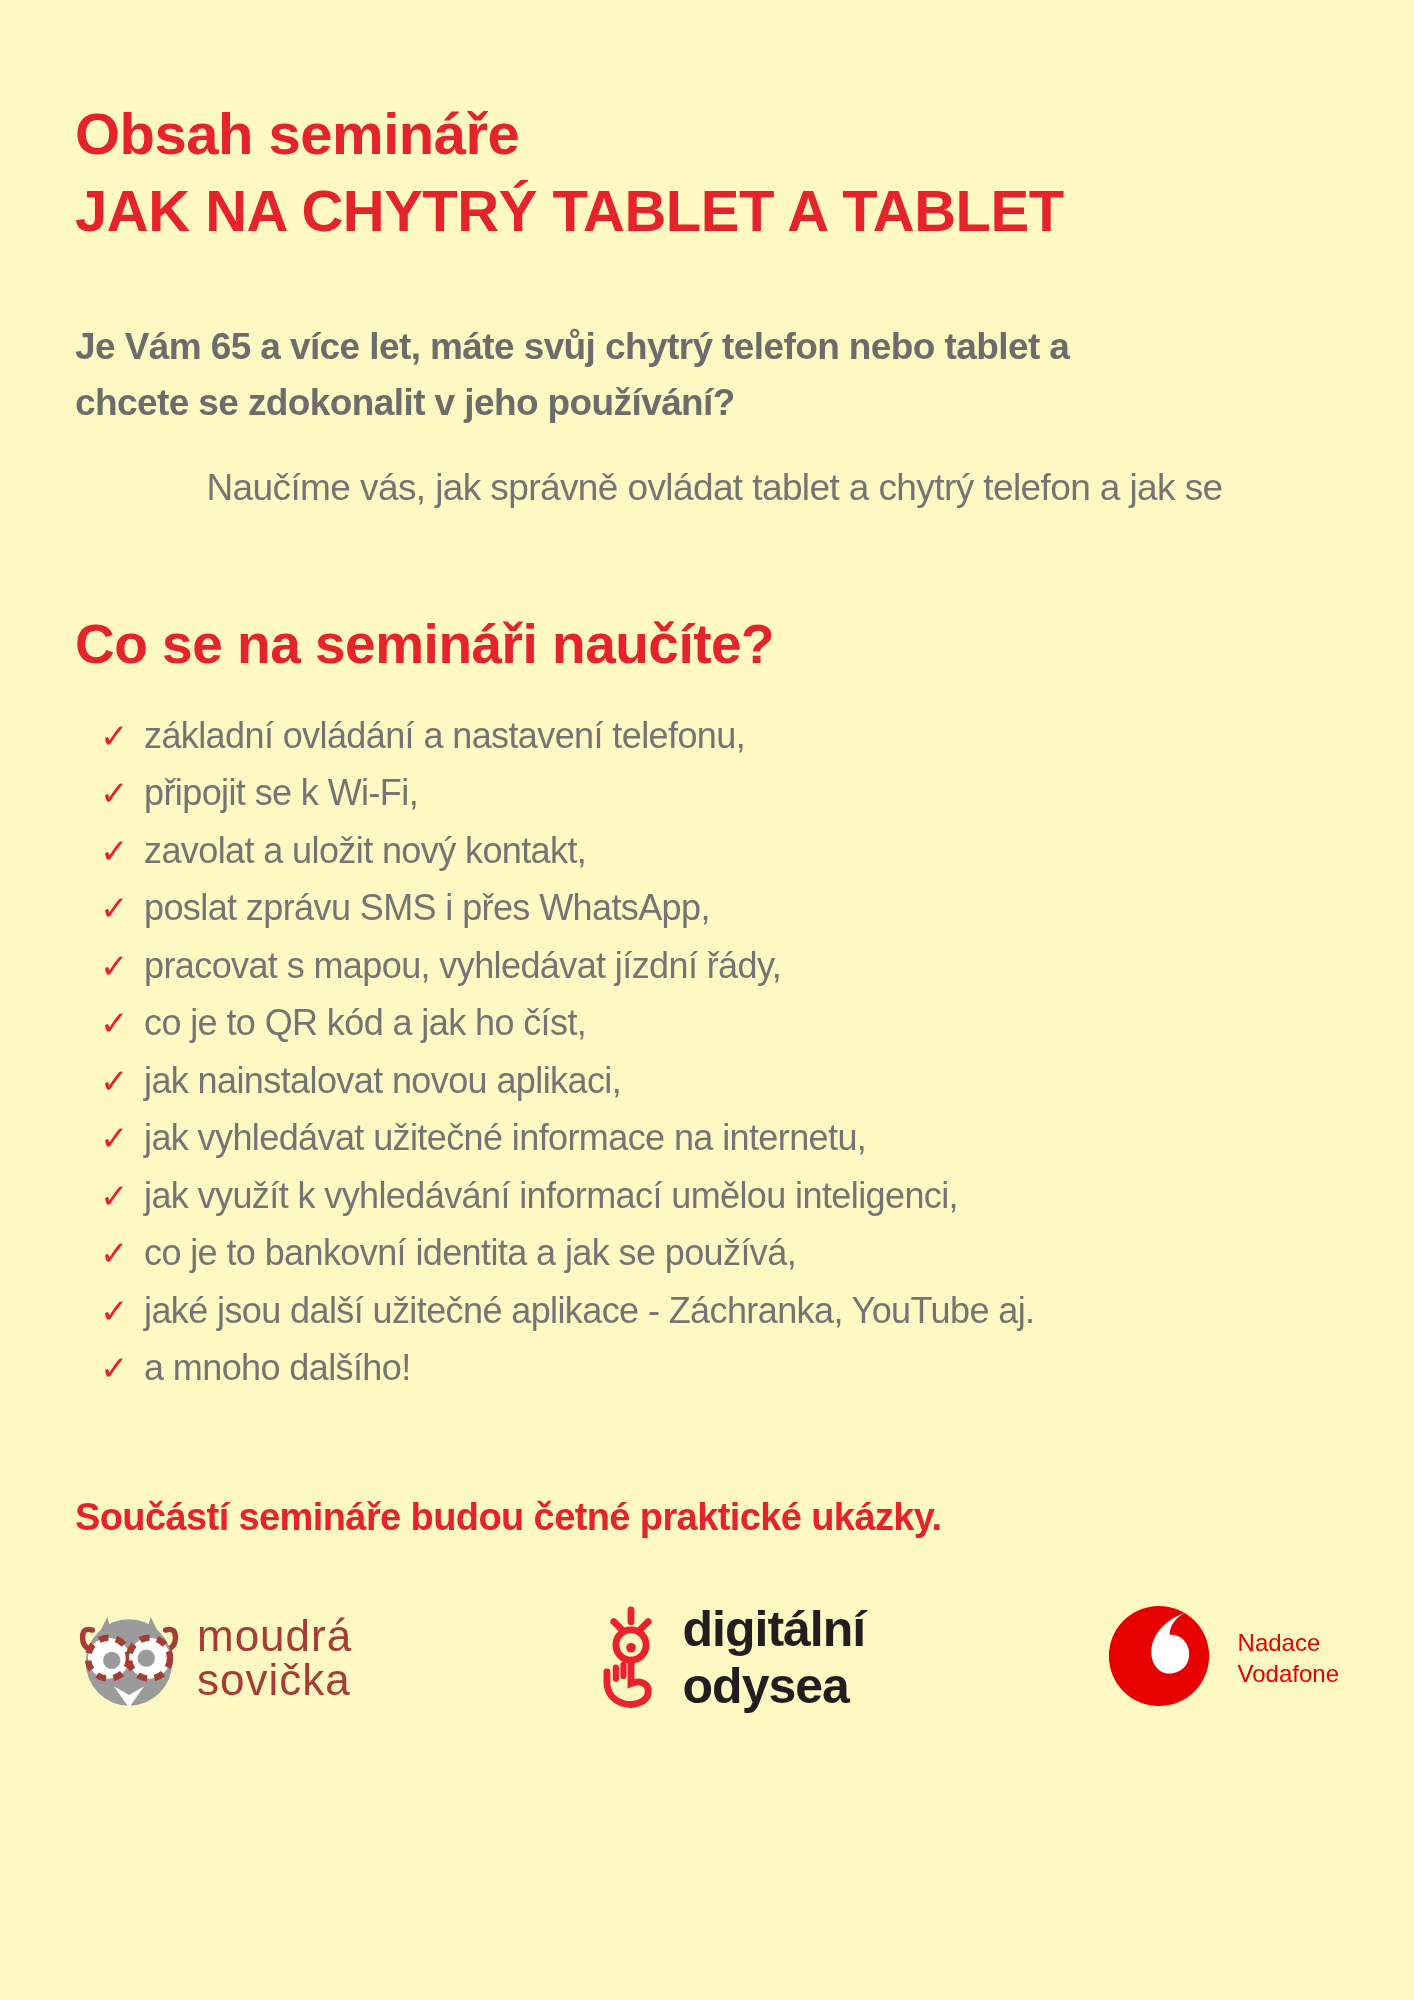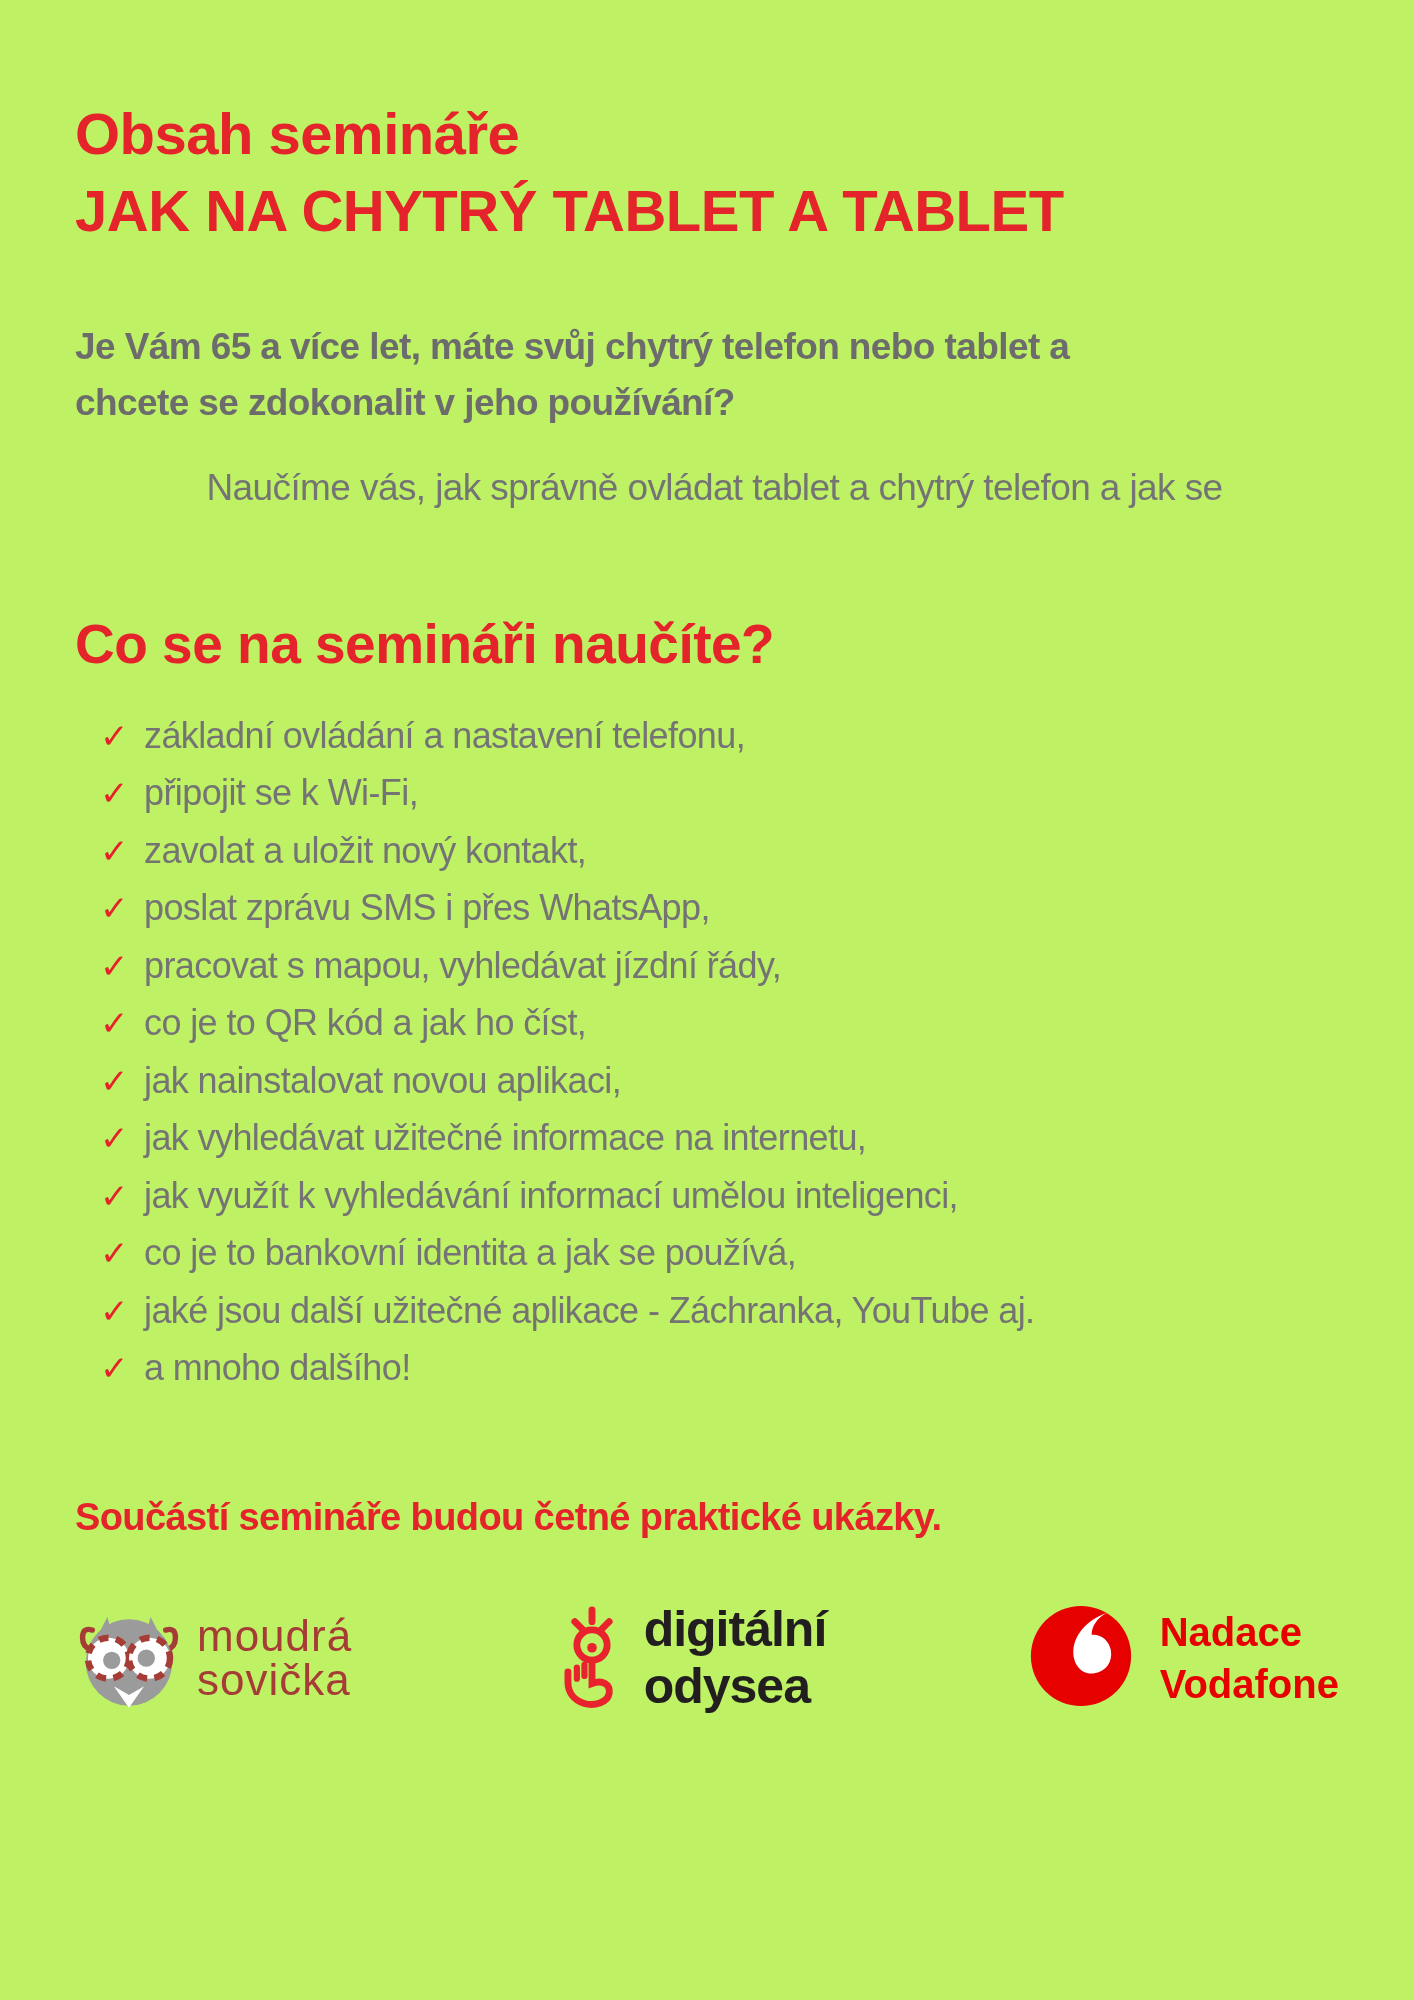--- a/index.html
+++ b/index.html
@@ -1,20 +1,20 @@
 <!DOCTYPE html>
 <html lang="cs"><head>
 <meta charset="utf-8">
 <style>
   html, body { margin: 0; padding: 0; background: #ffffff; }
   .page {
     position: relative;
     width: 1414px;
     height: 2000px;
-    background: #bef264;
+    background: #fef9c3;
     overflow: hidden;
     font-family: "Liberation Sans", sans-serif;
     box-sizing: border-box;
     padding: 96px 60px 12px 75px;
   }
   
   .main-title {
     color: #e4232a;
     font-size: 58px;
     font-weight: 700;
@@ -111,22 +111,22 @@
     margin-left: 14px;
     color: #221e1f;
     font-size: 50px;
     font-weight: 700;
     line-height: 1.15;
     letter-spacing: -1px;
   }
   .vf-text {
     margin-left: 26px;
     color: #e60000;
-    font-size: 40px;
-    font-weight: 700;
+    font-size: 24px;
+    font-weight: 400;
     line-height: 1.3;
   }
 </style>
 </head>
 <body>
 
 <div class="page">
 
   <h1 class="main-title">
     <div>Obsah semináře</div>

